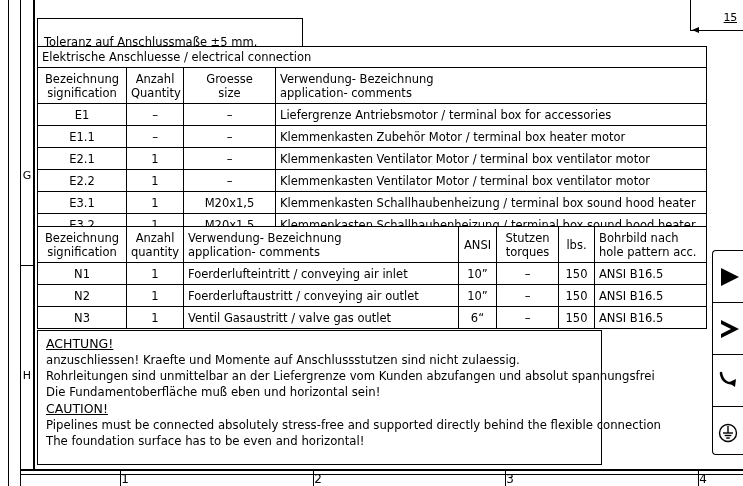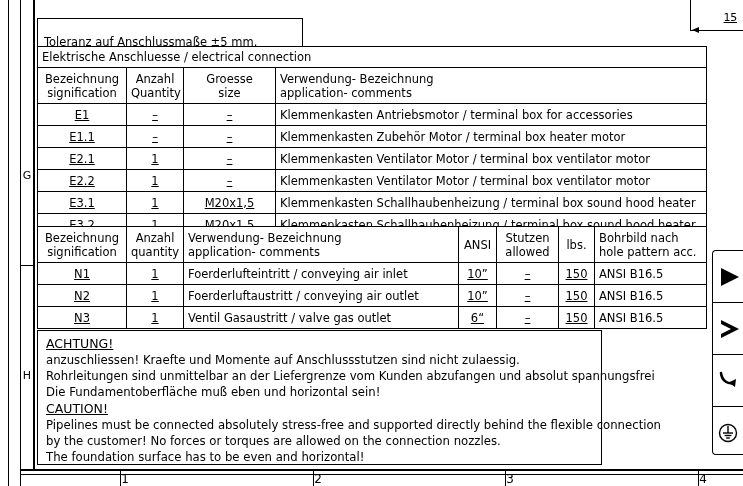--- a/index.html
+++ b/index.html
@@ -142,21 +142,21 @@
     text-align: left;
     height: 18px;
   }
   table.dwg .hdr {
     text-align: center;
     height: 33px;
   }
   table.dwg .hdr.left {
     text-align: left;
   }
-  table.dwg .ctr { text-align: center; height: 19px; text-decoration: underline; }
+  table.dwg .ctr { text-align: center; height: 19px; }
   table.dwg .lft { text-align: left;   height: 19px; }
 
   #electrical-table { left: 37px; top: 46px; width: 669px; padding-left: 19px; }
   #nozzle-table     { left: 37px; top: 226px; width: 669px; }
 
   .hdr-line2 { display: block; }
 
   
   #caution-box {
     left: 37px;
@@ -285,21 +285,21 @@
       <td class="hdr left">
         <span>Verwendung- Bezeichnung</span>
         <span class="hdr-line2">application- comments</span>
       </td>
     </tr>
 
     <tr>
       <td class="ctr">E1</td>
       <td class="ctr">–</td>
       <td class="ctr">–</td>
-      <td class="lft">Klemmenkasten Antriebsmotor / terminal box for accessories</td>
+      <td class="lft">Liefergrenze Antriebsmotor / terminal box for accessories</td>
     </tr>
     <tr>
       <td class="ctr">E1.1</td>
       <td class="ctr">–</td>
       <td class="ctr">–</td>
       <td class="lft">Klemmenkasten Zubehör Motor / terminal box heater motor</td>
     </tr>
     <tr>
       <td class="ctr">E2.1</td>
       <td class="ctr">1</td>
@@ -349,21 +349,21 @@
       </td>
       <td class="hdr left">
         <span>Verwendung- Bezeichnung</span>
         <span class="hdr-line2">application- comments</span>
       </td>
       <td class="hdr">
         <span>ANSI</span>
       </td>
       <td class="hdr">
         <span>Stutzen</span>
-        <span class="hdr-line2">allowed</span>
+        <span class="hdr-line2">torques</span>
       </td>
       <td class="hdr">
         <span>lbs.</span>
       </td>
       <td class="hdr left">
         <span>Bohrbild nach</span>
         <span class="hdr-line2">hole pattern acc.</span>
       </td>
     </tr>
 
@@ -397,21 +397,20 @@
   </tbody>
 </table>
 
 <div class="box" id="caution-box">
   <div class="note-title">ACHTUNG!</div>
   <div class="note-line">anzuschliessen! Kraefte und Momente auf Anschlussstutzen sind nicht zulaessig.</div>
   <div class="note-line">Rohrleitungen sind unmittelbar an der Liefergrenze vom Kunden abzufangen und absolut spannungsfrei</div>
   <div class="note-line">Die Fundamentoberfläche muß eben und horizontal sein!</div>
   <div class="note-title">CAUTION!</div>
   <div class="note-line">Pipelines must be connected absolutely stress-free and supported directly behind the flexible connection</div>
-  <div class="note-line">by the customer! No forces or torques are allowed on the connection nozzles.</div>
   <div class="note-line">The foundation surface has to be even and horizontal!</div>
 </div>
 
 <div id="symbol-panel">
   <div class="symbol-cell">
     <span class="tri-filled"></span>
   </div>
   <div class="symbol-cell">
     <span class="tri-open"></span>
   </div>

